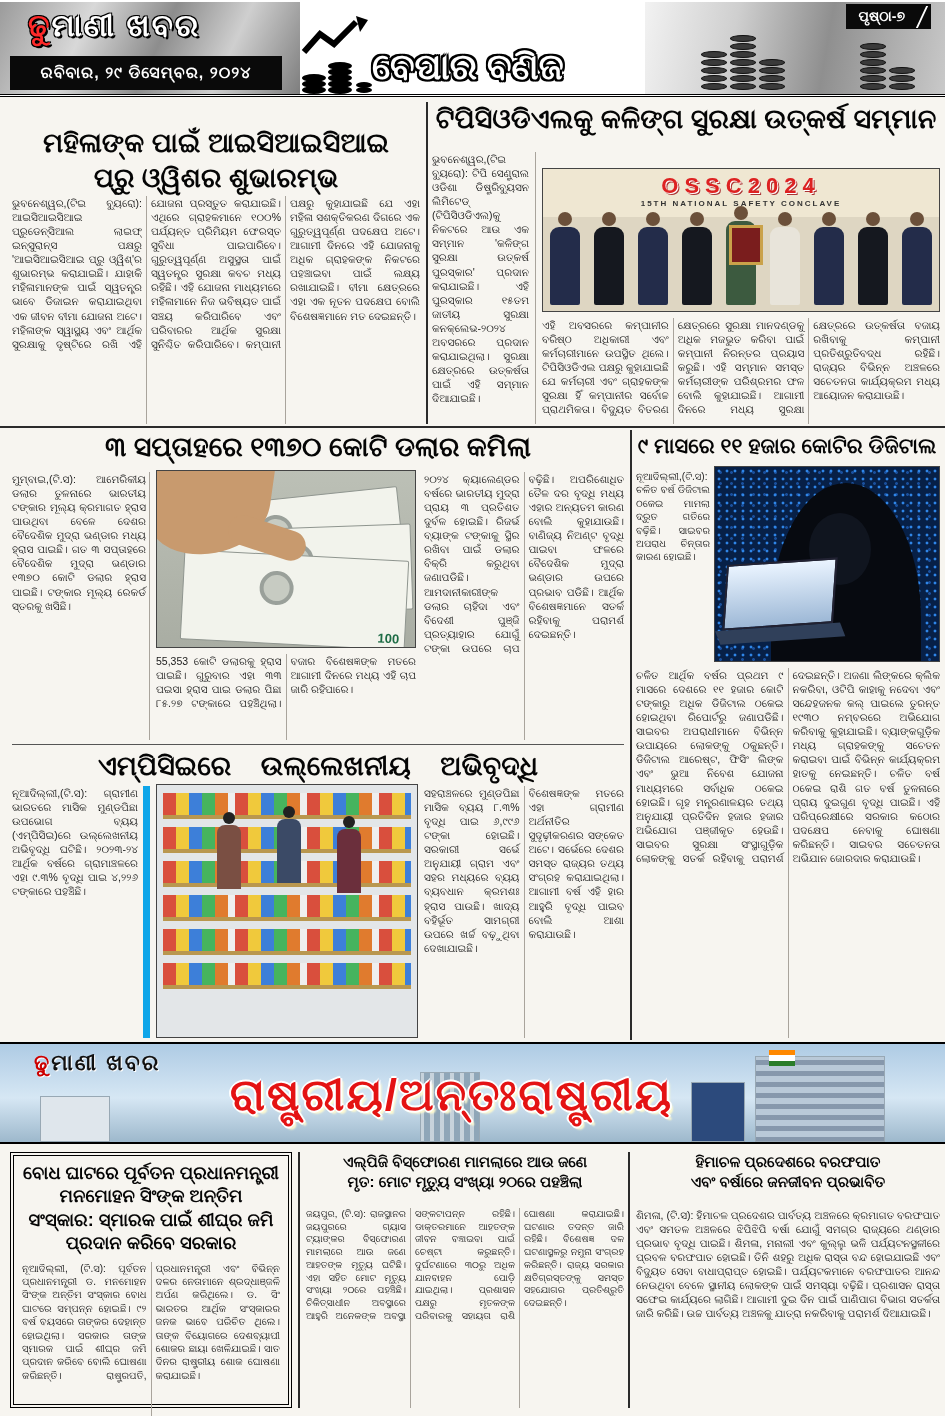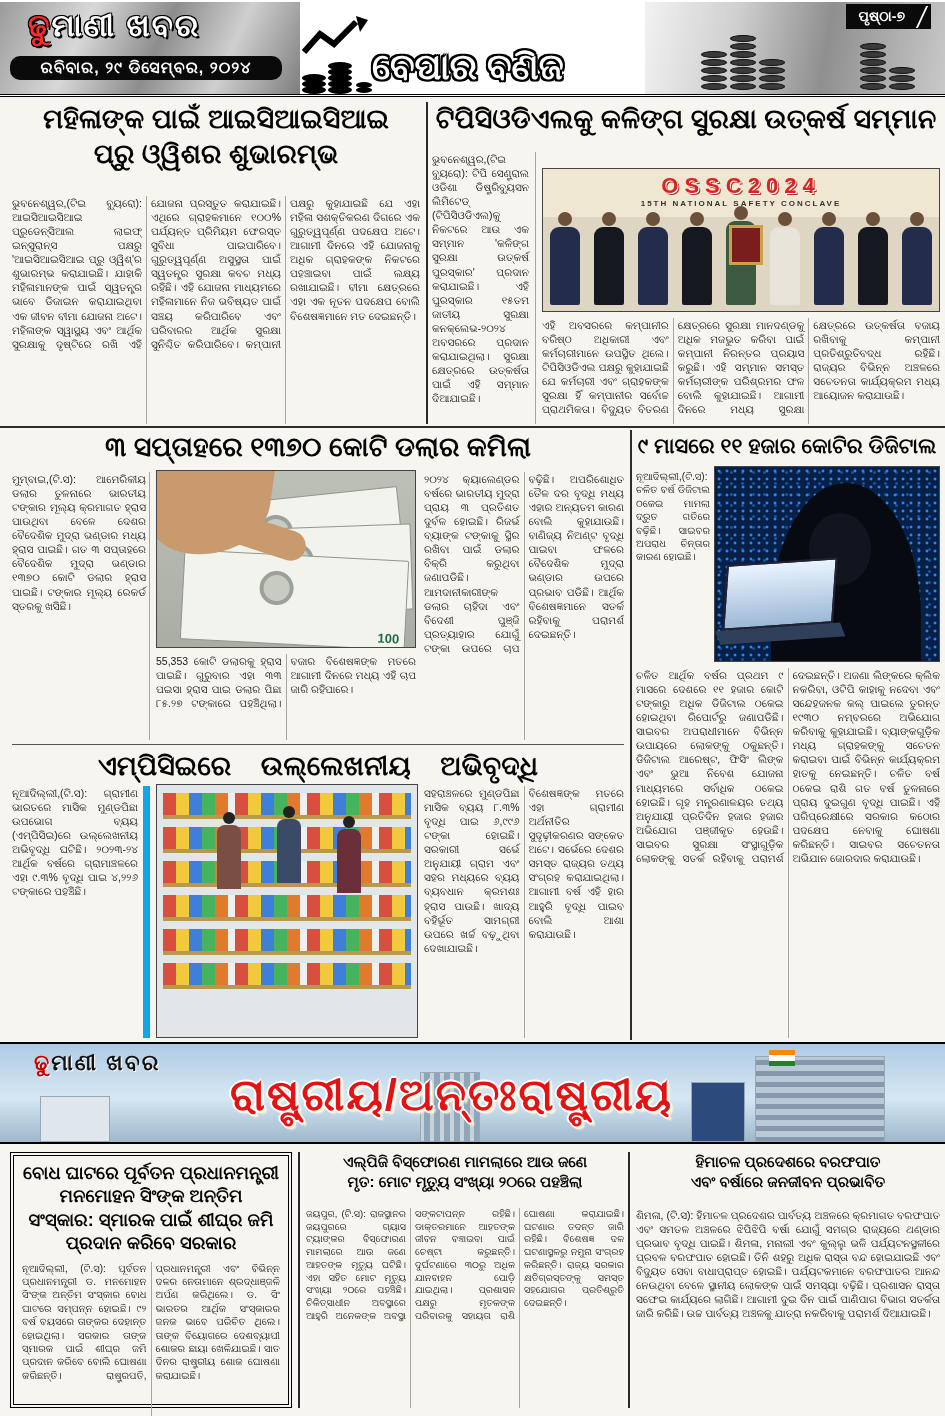--- a/index.html
+++ b/index.html
@@ -6,22 +6,22 @@
   body { background:#555; font-family:"Liberation Sans","DejaVu Sans",sans-serif; }
   .page { position:relative; width:945px; height:1416px; margin:0 auto; background:#f7f5f0; color:#0d0d0d; overflow:hidden; }
 
   
   .header { position:absolute; left:0; top:0; width:945px; height:97px; border-bottom:3px double #000; background:#fff; }
   .money-bg { position:absolute; left:0; top:2px; width:300px; height:92px;
     background:linear-gradient(115deg,#9b9b9b 0%,#d8d8d8 28%,#8d8d8d 52%,#cfcfcf 74%,#7e7e7e 100%); }
   .masthead-title { position:absolute; left:28px; top:8px; font-size:31px; font-weight:bold; color:#fff; letter-spacing:2px;
     text-shadow:2px 2px 0 #000,-1px -1px 0 #000,1px -1px 0 #000,-1px 1px 0 #000; }
   .masthead-title::first-letter { color:#ff2a2a; }
-  .date-bar { position:absolute; left:10px; top:56px; width:272px; height:24px; background:#0a0a0a; color:#fff;
-    font-size:16px; font-weight:bold; display:flex; align-items:center; justify-content:center; letter-spacing:1px;border-radius:10px; }
+  .date-bar { position:absolute; left:10px; top:56px; width:272px; height:34px; background:#0a0a0a; color:#fff;
+    font-size:16px; font-weight:bold; display:flex; align-items:center; justify-content:center; letter-spacing:1px; }
   .section-banner { position:absolute; left:300px; top:2px; width:340px; height:92px; display:flex; align-items:flex-end; }
   .section-icon { width:72px; height:80px; }
   .section-title { font-size:36px; font-weight:bold; color:#fff; padding-bottom:6px;
     text-shadow:2px 0 0 #000,-2px 0 0 #000,0 2px 0 #000,0 -2px 0 #000,2px 2px 0 #000,-2px -2px 0 #000,2px -2px 0 #000,-2px 2px 0 #000; }
   .coins-right { position:absolute; right:0; top:2px; width:300px; height:92px;
     background:linear-gradient(100deg,#f2f2f2 0%,#cfcfcf 30%,#8f8f8f 60%,#c9c9c9 100%); }
   .page-badge { position:absolute; right:14px; top:4px; background:#0a0a0a; color:#fff; font-size:14px; font-weight:bold;
     padding:4px 26px 4px 12px; }
   .page-badge::after { content:""; position:absolute; right:8px; top:2px; width:2px; height:22px; background:#fff; transform:skewX(-25deg); }
   .coin-stack { position:absolute; bottom:4px; display:flex; gap:3px; align-items:flex-end; }
@@ -166,21 +166,21 @@
             <div class="coin"></div>
             <div class="coin"></div>
             <div class="coin"></div>
           </div>
       </div>
     </div>
     <div class="page-badge">ପୃଷ୍ଠା-୭</div>
   </div>
 
   <div style="position:absolute;left:12px;top:102px;width:408px;">
-    <div class="headline" style="font-size:27px;">ମହିଳାଙ୍କ ପାଇଁ ଆଇସିଆଇସିଆଇ</div>
+    <div class="headline" style="font-size:27px;margin-top:24px;">ମହିଳାଙ୍କ ପାଇଁ ଆଇସିଆଇସିଆଇ</div>
     <div class="headline" style="font-size:27px;">ପ୍ରୁ ଓ୍ୱିଶର ଶୁଭାରମ୍ଭ</div>
   </div>
   <div class="bodytext cols3" style="position:absolute;left:12px;top:196px;width:408px;height:228px;overflow:hidden;">ଭୁବନେଶ୍ୱର,(ଟିଇ ବ୍ୟୁରୋ): ଆଇସିଆଇସିଆଇ ପ୍ରୁଡେନ୍ସିଆଲ ଲାଇଫ୍ ଇନ୍ସୁରାନ୍ସ ପକ୍ଷରୁ 'ଆଇସିଆଇସିଆଇ ପ୍ରୁ ଓ୍ୱିଶ୍'ର ଶୁଭାରମ୍ଭ କରାଯାଇଛି। ଯାହାକି ମହିଳାମାନଙ୍କ ପାଇଁ ସ୍ୱତନ୍ତ୍ର ଭାବେ ଡିଜାଇନ କରାଯାଇଥିବା ଏକ ଜୀବନ ବୀମା ଯୋଜନା ଅଟେ। ମହିଳାଙ୍କ ସ୍ୱାସ୍ଥ୍ୟ ଏବଂ ଆର୍ଥିକ ସୁରକ୍ଷାକୁ ଦୃଷ୍ଟିରେ ରଖି ଏହି ଯୋଜନା ପ୍ରସ୍ତୁତ କରାଯାଇଛି। ଏଥିରେ ଗ୍ରାହକମାନେ ୧୦୦% ପର୍ଯ୍ୟନ୍ତ ପ୍ରିମିୟମ ଫେରସ୍ତ ସୁବିଧା ପାଇପାରିବେ। ଗୁରୁତ୍ୱପୂର୍ଣ୍ଣ ଅସୁସ୍ଥତା ପାଇଁ ସ୍ୱତନ୍ତ୍ର ସୁରକ୍ଷା କବଚ ମଧ୍ୟ ରହିଛି। ଏହି ଯୋଜନା ମାଧ୍ୟମରେ ମହିଳାମାନେ ନିଜ ଭବିଷ୍ୟତ ପାଇଁ ସଞ୍ଚୟ କରିପାରିବେ ଏବଂ ପରିବାରର ଆର୍ଥିକ ସୁରକ୍ଷା ସୁନିଶ୍ଚିତ କରିପାରିବେ। କମ୍ପାନୀ ପକ୍ଷରୁ କୁହାଯାଇଛି ଯେ ଏହା ମହିଳା ସଶକ୍ତିକରଣ ଦିଗରେ ଏକ ଗୁରୁତ୍ୱପୂର୍ଣ୍ଣ ପଦକ୍ଷେପ ଅଟେ। ଆଗାମୀ ଦିନରେ ଏହି ଯୋଜନାକୁ ଅଧିକ ଗ୍ରାହକଙ୍କ ନିକଟରେ ପହଞ୍ଚାଇବା ପାଇଁ ଲକ୍ଷ୍ୟ ରଖାଯାଇଛି। ବୀମା କ୍ଷେତ୍ରରେ ଏହା ଏକ ନୂତନ ପଦକ୍ଷେପ ବୋଲି ବିଶେଷଜ୍ଞମାନେ ମତ ଦେଇଛନ୍ତି।</div>
 
   <div class="vline" style="left:426px;top:102px;height:322px;"></div>
 
   <div style="position:absolute;left:432px;top:102px;width:508px;">
     <div class="headline" style="font-size:27px;">ଟିପିସିଓଡିଏଲକୁ କଳିଙ୍ଗ ସୁରକ୍ଷା ଉତ୍କର୍ଷ ସମ୍ମାନ</div>
   </div>
   <div class="bodytext" style="position:absolute;left:432px;top:152px;width:104px;height:272px;overflow:hidden;border-right:1px solid #a9a49c;padding-right:6px;">ଭୁବନେଶ୍ୱର,(ଟିଇ ବ୍ୟୁରୋ): ଟିପି ସେଣ୍ଟ୍ରାଲ ଓଡିଶା ଡିଷ୍ଟ୍ରିବ୍ୟୁସନ ଲିମିଟେଡ୍ (ଟିପିସିଓଡିଏଲ)କୁ ନିକଟରେ ଆଉ ଏକ ସମ୍ମାନ 'କଳିଙ୍ଗ ସୁରକ୍ଷା ଉତ୍କର୍ଷ ପୁରସ୍କାର' ପ୍ରଦାନ କରାଯାଇଛି। ଏହି ପୁରସ୍କାର ୧୫ତମ ଜାତୀୟ ସୁରକ୍ଷା କନକ୍ଲେଭ-୨୦୨୪ ଅବସରରେ ପ୍ରଦାନ କରାଯାଇଥିଲା। ସୁରକ୍ଷା କ୍ଷେତ୍ରରେ ଉତ୍କର୍ଷତା ପାଇଁ ଏହି ସମ୍ମାନ ଦିଆଯାଇଛି।</div>

